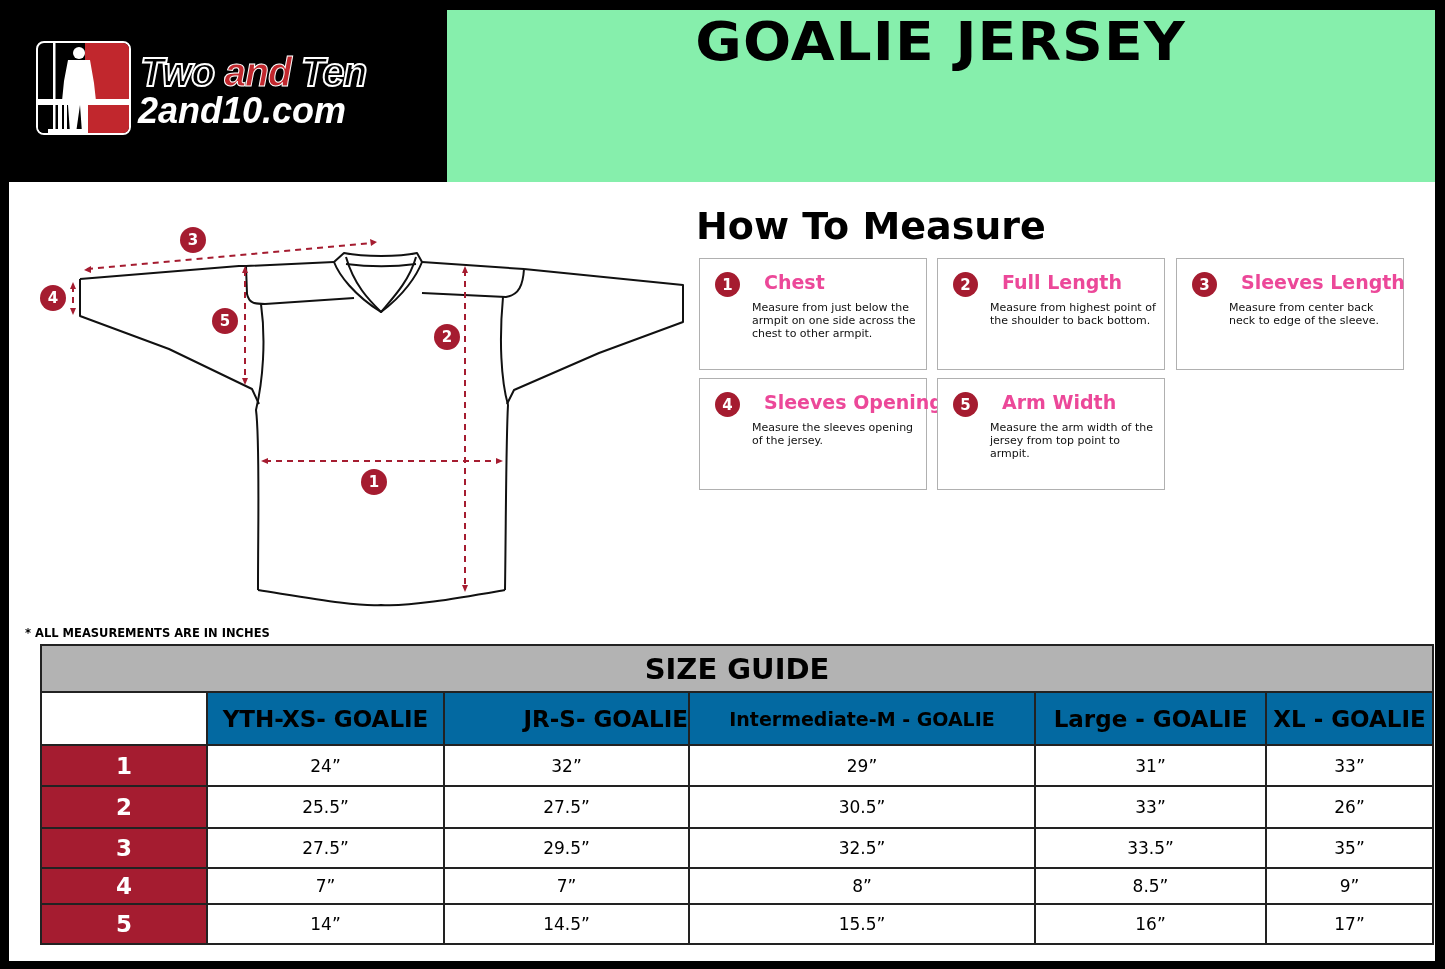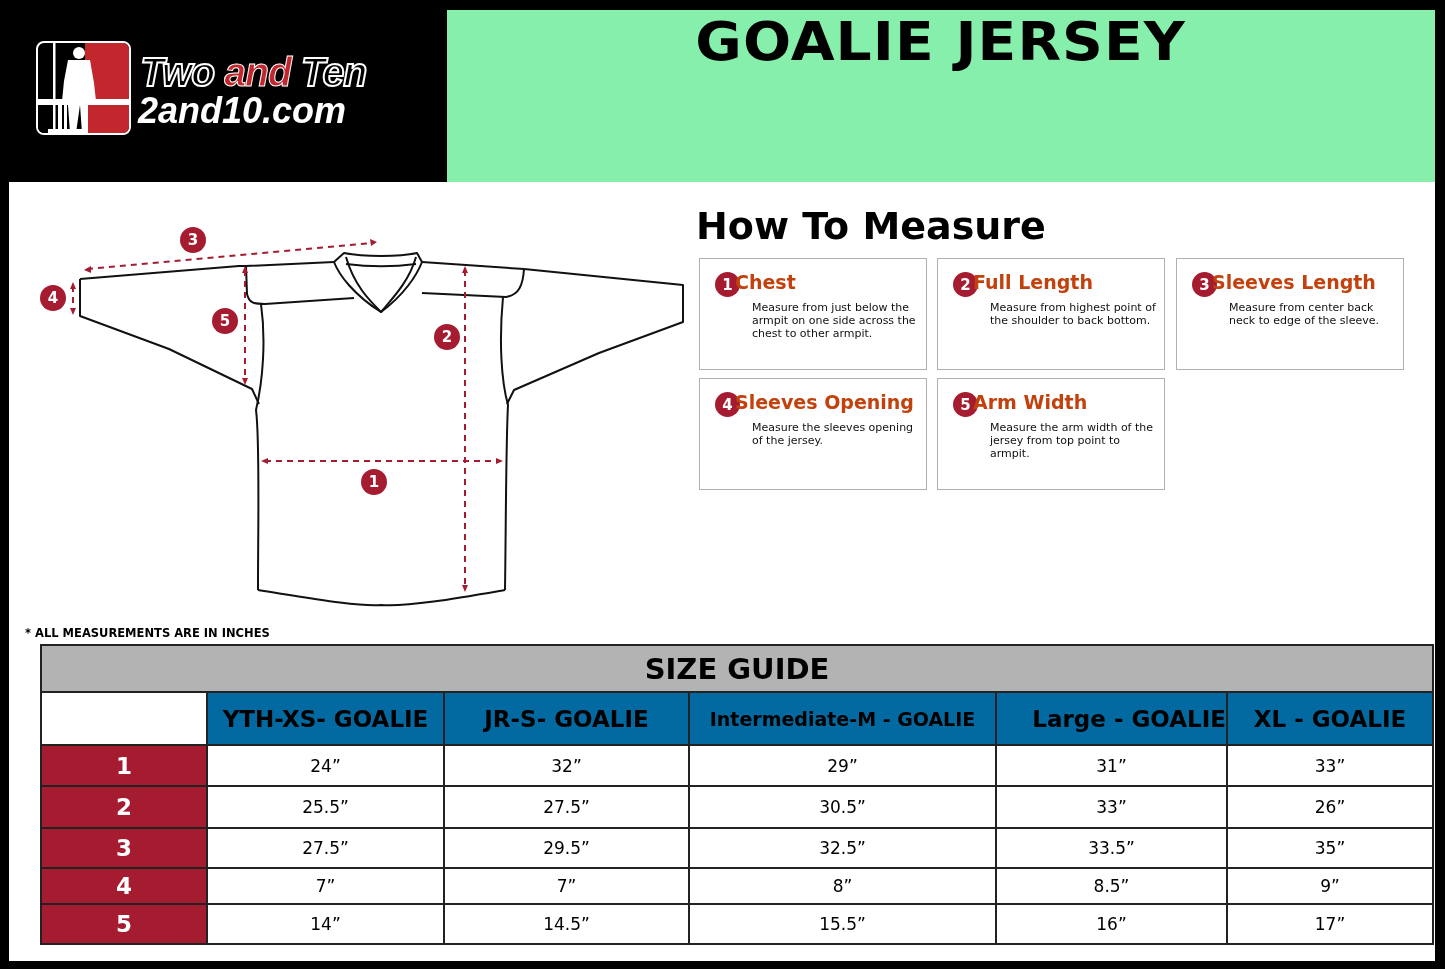--- a/index.html
+++ b/index.html
@@ -24,21 +24,21 @@
   .logo-text .l1 { font-family: "Liberation Sans", sans-serif; font-size: 40px; line-height: 40px; letter-spacing: -1px; transform: scaleX(0.98); }
   .logo-text .l1 .out { color: #000; -webkit-text-stroke: 2px #fff; }
   .logo-text .l1 .red { color: #c1272d; -webkit-text-stroke: 1px #fff; }
   .logo-text .l2 { font-family: "Liberation Sans", sans-serif; font-size: 36px; line-height: 38px; letter-spacing: 0px; color: #fff; }
 
   
   .htm-title { position: absolute; left: 687px; top: 22px; font-family: "DejaVu Sans", sans-serif; font-weight: 900; font-size: 38px; color: #000; }
   .card { position: absolute; width: 228px; height: 112px; border: 1.5px solid #b0b0b0; background: #fff; }
   .card .badge { position: absolute; left: 15px; top: 13px; width: 25px; height: 25px; border-radius: 50%; background: #a51c30; color: #fff;
     font-family: "DejaVu Sans", sans-serif; font-weight: bold; font-size: 15px; display: flex; align-items: center; justify-content: center; }
-  .card .ctitle { position: absolute; left: 35px; top: 12px; font-family: "DejaVu Sans", sans-serif; font-weight: bold; font-size: 19px; color: #c2410c; white-space: nowrap; }
+  .card .ctitle { position: absolute; left: 64px; top: 12px; font-family: "DejaVu Sans", sans-serif; font-weight: bold; font-size: 19px; color: #ec4899; white-space: nowrap; }
   .card .cdesc { position: absolute; left: 52px; top: 42px; width: 172px; font-family: "DejaVu Sans", sans-serif; font-size: 11px; line-height: 13px; color: #111; }
 
   
   .jersey { position: absolute; left: 20px; top: 38px; }
 
   
   .note { position: absolute; left: 16px; top: 444px; font-family: "DejaVu Sans", sans-serif; font-weight: bold; font-size: 11.5px; color: #000; }
 
   
   .size-table { position: absolute; left: 23px; top: 462px; width: 1394px; border-collapse: collapse; border: 2px solid #222; margin-left: 8px; }
@@ -190,23 +190,23 @@
   <div class="note">* ALL MEASUREMENTS ARE IN INCHES</div>
 
   <table class="size-table">
     <tbody>
         <tr>
       <th class="guide-hdr" colspan="6">SIZE GUIDE</th>
     </tr>
     <tr>
       <th class="col-hdr corner"></th>
       <th class="col-hdr" style="width:237px;">YTH-XS- GOALIE</th>
-      <th class="col-hdr" style="width:245px;">JR-S- GOALIE</th>
-      <th class="col-hdr small" style="width:307px;">Intermediate-M - GOALIE</th>
-      <th class="col-hdr" style="width:231px;text-align:right;">Large - GOALIE</th>
+      <th class="col-hdr" style="width:245px;text-align:right;">JR-S- GOALIE</th>
+      <th class="col-hdr small" style="width:346px;">Intermediate-M - GOALIE</th>
+      <th class="col-hdr" style="width:231px;">Large - GOALIE</th>
       <th class="col-hdr">XL - GOALIE</th>
     </tr>
     <tr class="r1">
       <td class="row-hdr">1</td>
       <td class="val">24”</td>
       <td class="val">32”</td>
       <td class="val">29”</td>
       <td class="val">31”</td>
       <td class="val">33”</td>
     </tr>

